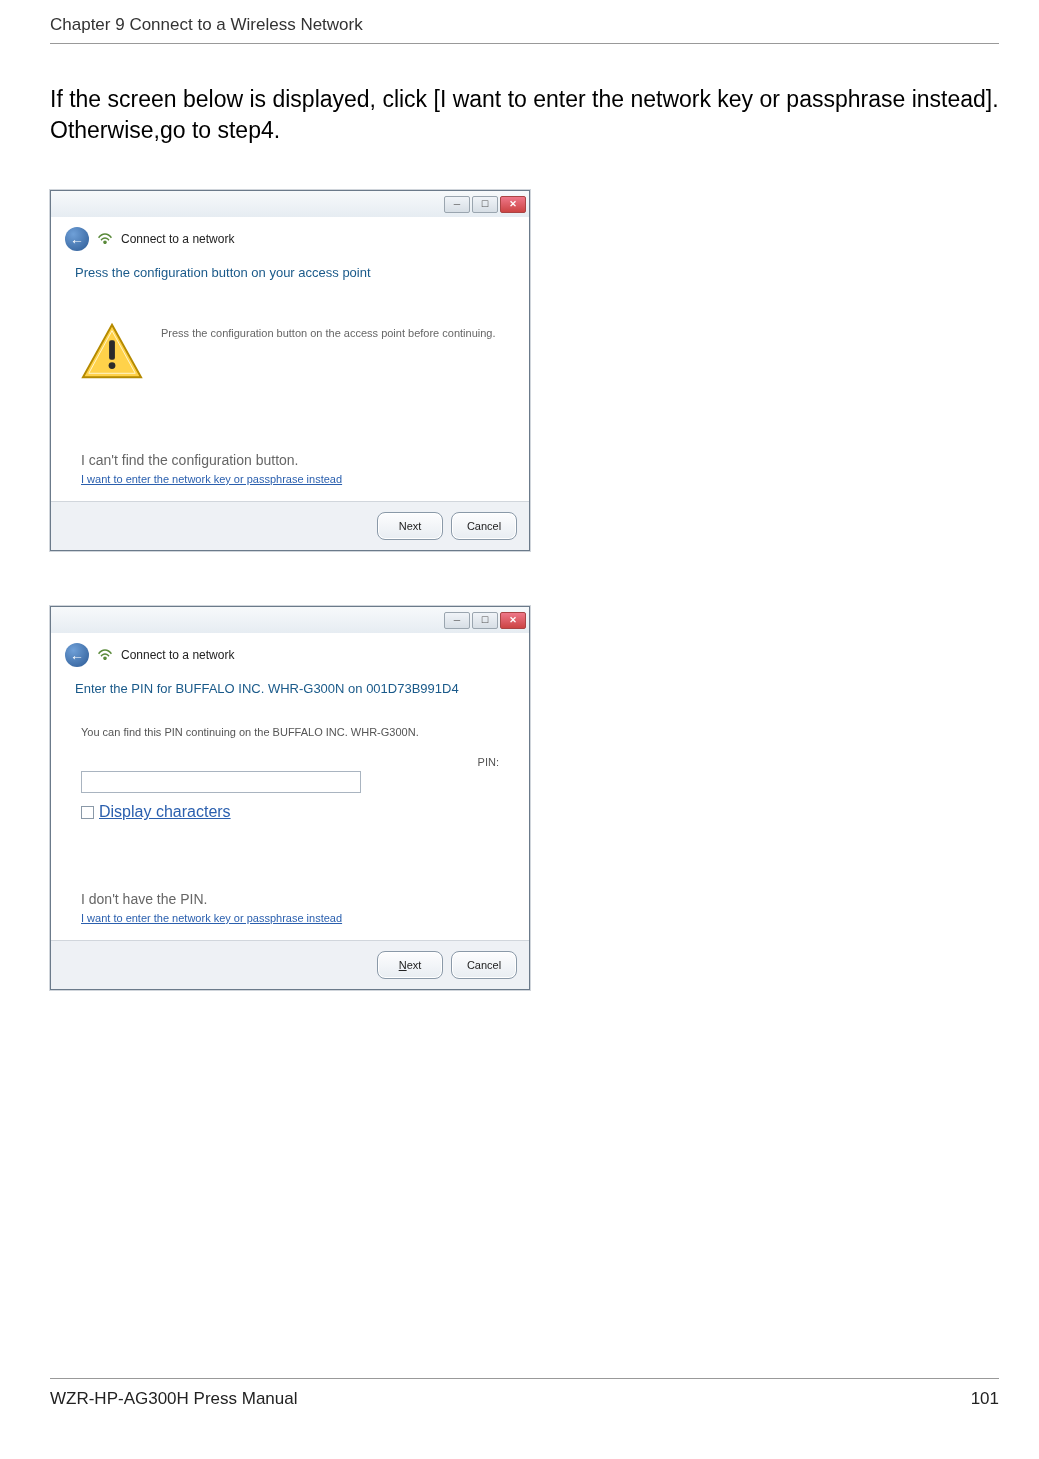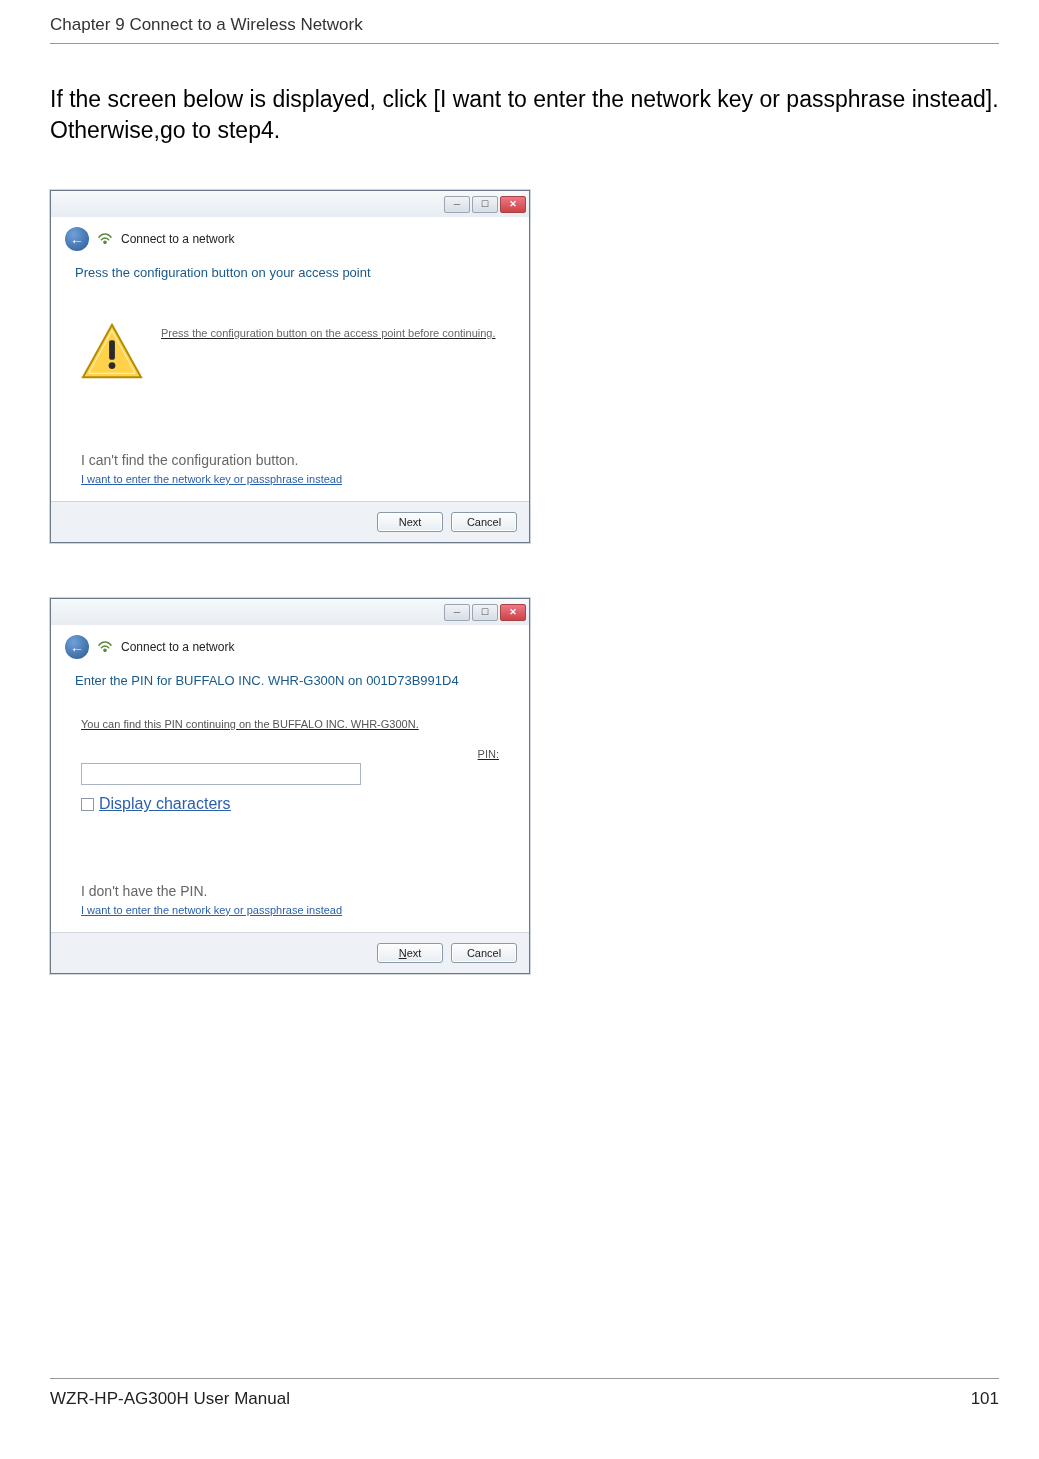--- a/index.html
+++ b/index.html
@@ -98,21 +98,20 @@
       color: #222;
     }
     .dialog-heading {
       font-size: 13px;
       color: #1a5a8a;
       padding: 8px 24px 12px;
     }
     .content-area {
       padding: 18px 30px 10px;
       min-height: 160px;
-      text-decoration: underline;
     }
     .warn-row {
       display: flex;
       align-items: flex-start;
       gap: 18px;
       padding: 12px 0 30px;
     }
     .warn-icon {
       width: 62px;
       height: 58px;
@@ -142,23 +141,23 @@
     .dialog-footer {
       background: #eef1f5;
       border-top: 1px solid #d1d6dc;
       padding: 10px 12px;
       display: flex;
       justify-content: flex-end;
       gap: 8px;
     }
     .dlg-btn {
       min-width: 66px;
-      height: 20px;
+      height: 28px;
       border: 1px solid #8a99a8;
-      border-radius: 3px;
+      border-radius: 8px;
       background: linear-gradient(#fdfdfe, #e8edf2);
       font-size: 11px;
       color: #222;
       padding: 0 12px;
       display: flex;
       align-items: center;
       justify-content: center;
       box-shadow: 0 0 0 1px #fff inset;
     }
     .pin-instruction {
@@ -294,16 +293,16 @@
     <div class="dialog-footer">
       <div class="dlg-btn">
           <span class="btn-underline">N</span>
           <span>ext</span>
         </div>
       <div class="dlg-btn">Cancel</div>
     </div>
   </div>
 
   <div class="footer-bar">
-    <span>WZR-HP-AG300H User Manual</span>
+    <span>WZR-HP-AG300H Press Manual</span>
     <span>101</span>
   </div>
 </div>
 
 </body></html>

